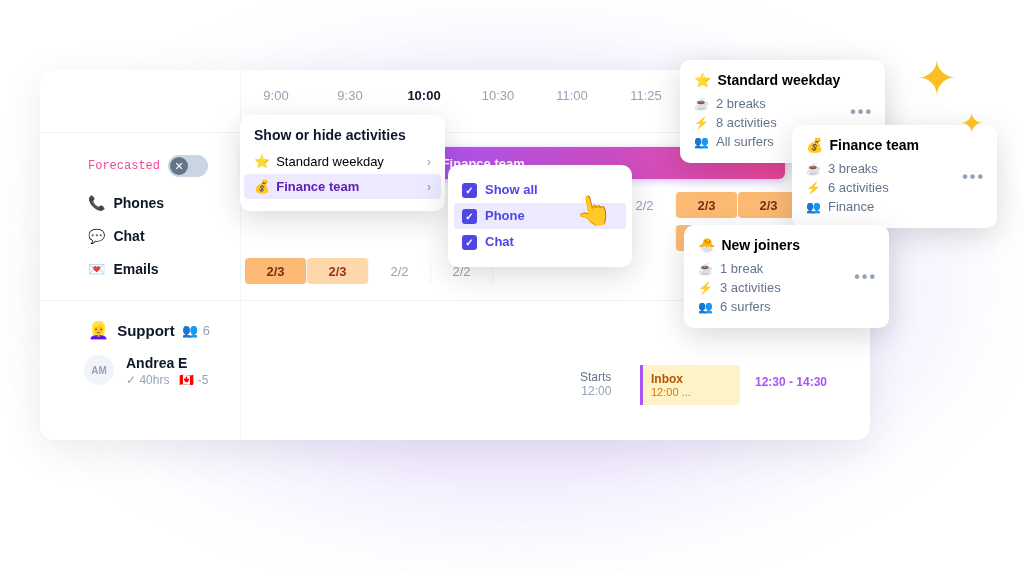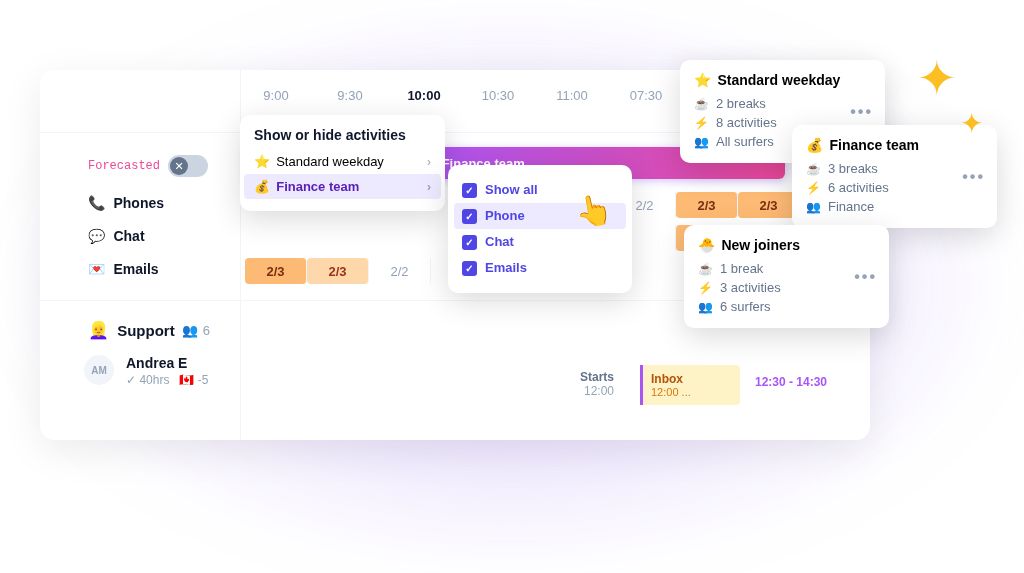--- a/index.html
+++ b/index.html
@@ -54,21 +54,21 @@
     .support-group .emoji { font-size: 17px; }
     .support-group .label { font-size: 15px; font-weight: 700; color: #0f172a; }
     .support-group .count { color: #94a3b8; font-size: 13px; display:flex; gap:4px; align-items:center;}
 
     .user-row { position: absolute; top: 285px; left: 44px; display: flex; gap: 12px; align-items:flex-start; }
     .avatar { width: 30px; height: 30px; background: #f1f5f9; border-radius: 50%; display:flex;align-items:center;justify-content:center;font-size:10px;font-weight:700;color:#94a3b8;}
     .user-info .name { font-size: 14px; font-weight: 700; color: #0f172a; }
     .user-info .meta { font-size: 12px; color: #94a3b8; display:flex; gap:10px; align-items:flex-start; margin-top:2px;}
 
     .starts-block { position:absolute; top:300px; left:540px; text-align:right; }
-    .starts-block .l1 { font-size:12px; color:#64748b; font-weight:700;}
+    .starts-block .l1 { font-size:12px; color:#64748b; font-weight:400;}
     .starts-block .l2 { font-size:12px; color:#94a3b8;}
 
     .inbox-block { position:absolute; top:295px; left:600px; border-left: 3px solid #a855f7; padding-left:8px; background:#fef3c7; height:40px; width:100px; border-radius:0 4px 4px 0; display:flex; flex-direction:column; justify-content:center;}
     .inbox-block .l1 { font-size:12px; color:#b45309; font-weight:700;}
     .inbox-block .l2 { font-size:11px; color:#d97706;}
 
     .time-pill { position:absolute; top:305px; left:715px; font-size:12px; color:#a855f7; font-weight:600;}
 
     .divider-h { position:absolute; left:0; right:0; top:230px; height:1px; background:#f1f5f9;}
     .divider-h2 { position:absolute; left:0; right:0; top:62px; height:1px; background:#f1f5f9;}
@@ -115,21 +115,21 @@
   <div class="divider-h2"></div>
   <div class="divider-h"></div>
   <div class="divider-v"></div>
 
   <div class="timeline-header" id="timeline">
       <div class="slot">9:00</div>
       <div class="slot">9:30</div>
       <div class="slot bold">10:00</div>
       <div class="slot">10:30</div>
       <div class="slot">11:00</div>
-      <div class="slot">07:30</div>
+      <div class="slot">11:25</div>
       <div class="slot bold">12:00</div>
       <div class="slot">12:30</div>
       <div class="slot">13:00</div>
     </div>
 
   <div class="forecasted-row">
     <span class="label">Forecasted</span>
     <div class="toggle">
       <div class="knob">✕</div>
     </div>
@@ -235,23 +235,20 @@
   <div id="filt-items">
       <div class="row">
         <span><span class="chk">✓</span><span>Show all</span></span>
       </div>
       <div class="row hover">
         <span><span class="chk">✓</span><span>Phone</span></span>
       </div>
       <div class="row">
         <span><span class="chk">✓</span><span>Chat</span></span>
       </div>
-      <div class="row">
-        <span><span class="chk">✓</span><span>Emails</span></span>
-      </div>
     </div>
 </div>
 
 <div class="cursor-hand">👆</div>
 
 <div class="info-card ic-weekday">
   <div class="hdr">
       <span>⭐</span>
       <span>Standard weekday</span>
     </div>

